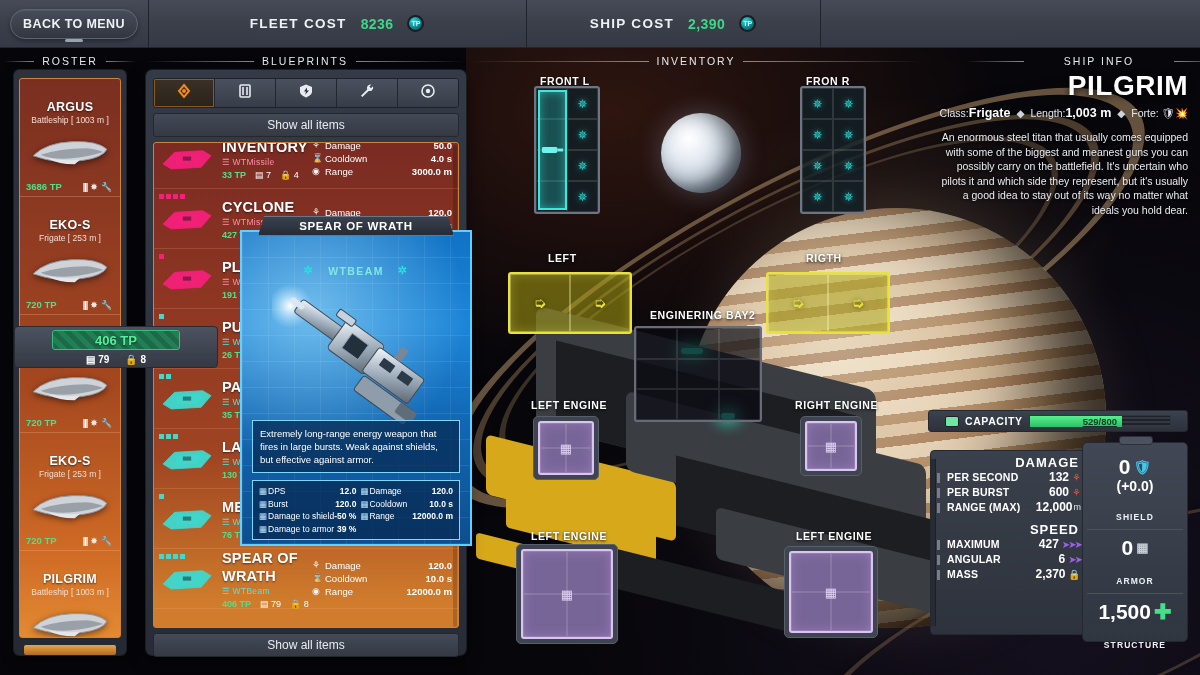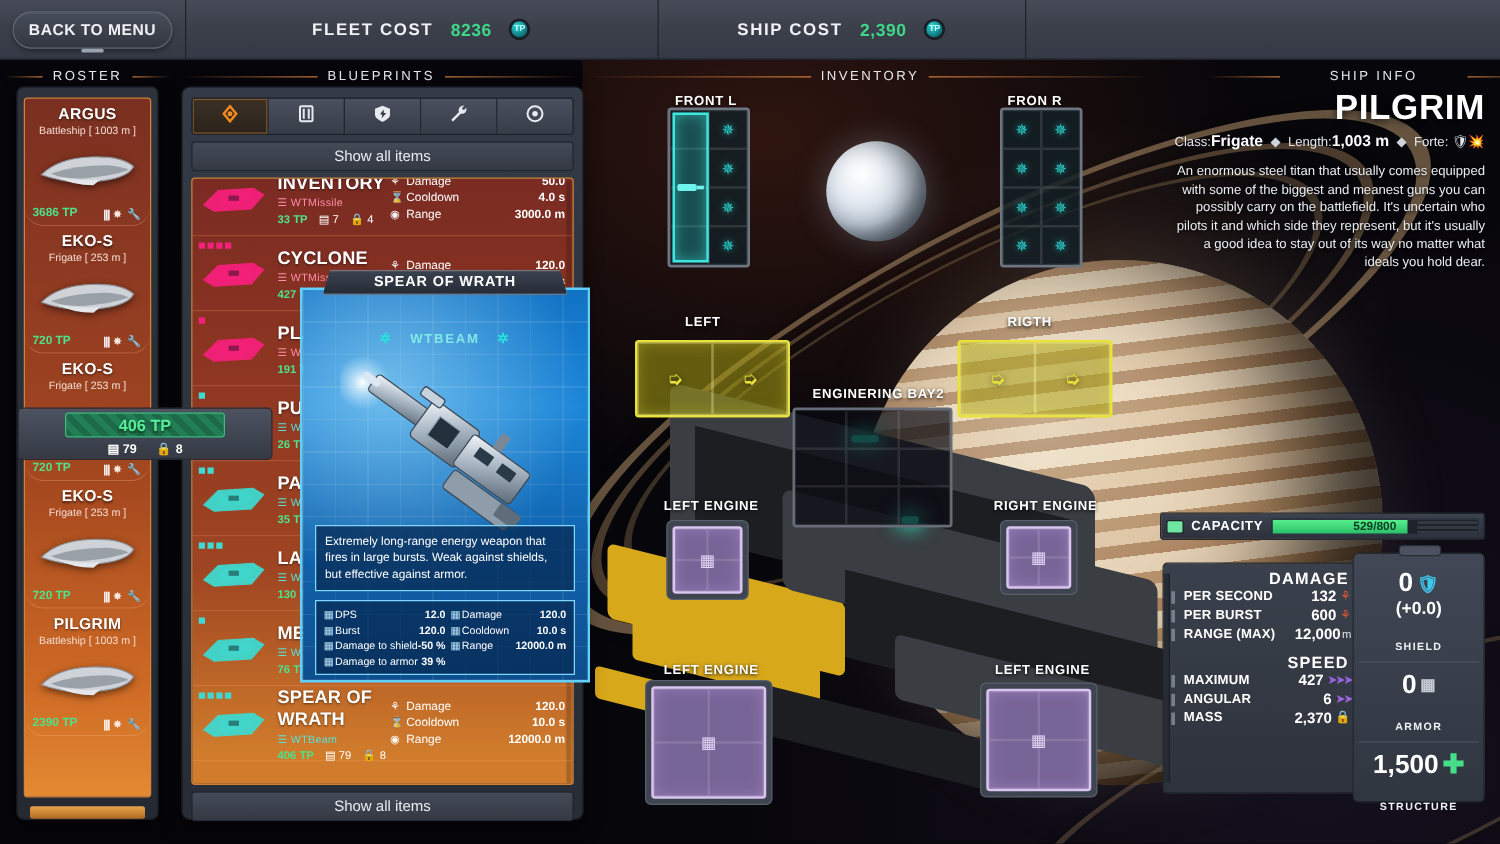--- a/index.html
+++ b/index.html
@@ -111,21 +111,21 @@
     position: absolute; left: 14px; top: 70px; width: 112px; height: 585px;
     background: linear-gradient(180deg, #2d323c, #242932);
     border-radius: 5px; padding: 6px 5px;
     box-shadow: 0 0 0 1px #1b1e25, 0 4px 12px rgba(0,0,0,.6);
   }
   .roster-scroll {
     position: absolute; left: 19px; top: 78px; width: 102px; height: 560px;
     background: linear-gradient(180deg, #7a2f20 0%, #8e3a22 25%, #a5481f 55%, #cf6b25 85%, #e38a32 100%);
     border: 1px solid #d4823a; border-radius: 3px; overflow: hidden;
   }
-  .r-item { position: relative; border-bottom: 1px solid rgba(255,190,150,.28); padding: 5px 4px 3px; border-radius: 15px; }
+  .r-item { position: relative; border-bottom: 1px solid rgba(255,190,150,.28); padding: 21px 4px 3px; }
   .r-name { text-align: center; font-size: 12.5px; font-weight: bold; color: #fff; letter-spacing: .3px; text-shadow: 0 1px 2px rgba(0,0,0,.6); }
   .r-sub  { text-align: center; font-size: 8.5px; color: #f3dcd0; margin-top: 1px; }
   .r-ship { height: 54px; display: flex; align-items: center; justify-content: center; }
   .r-ship svg { filter: drop-shadow(0 2px 3px rgba(0,0,0,.5)); }
   .r-foot { display: flex; align-items: center; justify-content: space-between; padding: 2px 2px 1px; }
   .r-tp { font-size: 9.5px; font-weight: bold; color: #4fe08a; }
   .r-icons { font-size: 9px; color: #f6e7df; letter-spacing: 1px; display: flex; gap: 3px; align-items: center; }
   .r-icons .bars { color: #fff; font-weight: bold; letter-spacing: -1px; }
   .r-empty { height: 60px; }
   .roster-bottom {
@@ -301,27 +301,27 @@
   .si-meta { margin-top: 4px; font-size: 10.5px; color: #e4e7ec; }
   .si-meta b { font-size: 12.5px; color: #fff; }
   .si-meta .dia { color: #cfd4dc; margin: 0 3px; }
   .si-desc { margin-top: 10px; font-size: 10.5px; line-height: 14.5px; color: #e9ecf1; text-shadow: 0 1px 3px rgba(0,0,0,.8); }
 
   
   .cap-wrap {
     position: absolute; left: 928px; top: 410px; width: 260px; height: 22px;
     background: linear-gradient(180deg, #3c424e, #2c313b);
     border: 1px solid #232831; border-radius: 3px;
-    display: flex; align-items: center; padding: 0 4px; gap: 6px;
+    display: flex; align-items: center; padding: 0 16px; gap: 6px;
   }
   .cap-chip { width: 14px; height: 11px; border-radius: 2px; background: #6fe6a2; border: 1px solid #1d2028; }
   .cap-label { font-size: 10.5px; font-weight: bold; letter-spacing: .6px; color: #fff; }
   .cap-bar { flex: 1; height: 13px; background: #1d222b; border: 1px solid #2e3540; position: relative; overflow: hidden; }
   .cap-fill { position: absolute; left: 0; top: 0; bottom: 0; background: linear-gradient(180deg, #57f08d, #2bbf69); }
-  .cap-text { position: absolute; inset: 0; display: flex; align-items: center; justify-content: center; font-size: 9.5px; font-weight: bold; color: #0d3a22; }
+  .cap-text { position: absolute; inset: 0; display: flex; align-items: center; justify-content: center; font-size: 9.5px; font-weight: bold; color: #0d3a22; text-decoration: underline; }
   .cap-ticks { position: absolute; right: 0; top: 0; bottom: 0; width: 48px;
     background: repeating-linear-gradient(0deg, rgba(255,255,255,.10) 0 2px, transparent 2px 4px); }
 
   
   .stats-panel {
     position: absolute; left: 930px; top: 450px; width: 160px; height: 185px;
     background: linear-gradient(180deg, #3b414c, #2d323c);
     border: 1px solid #232831; border-radius: 4px 0 0 4px;
     padding: 4px 8px 4px 10px;
   }

